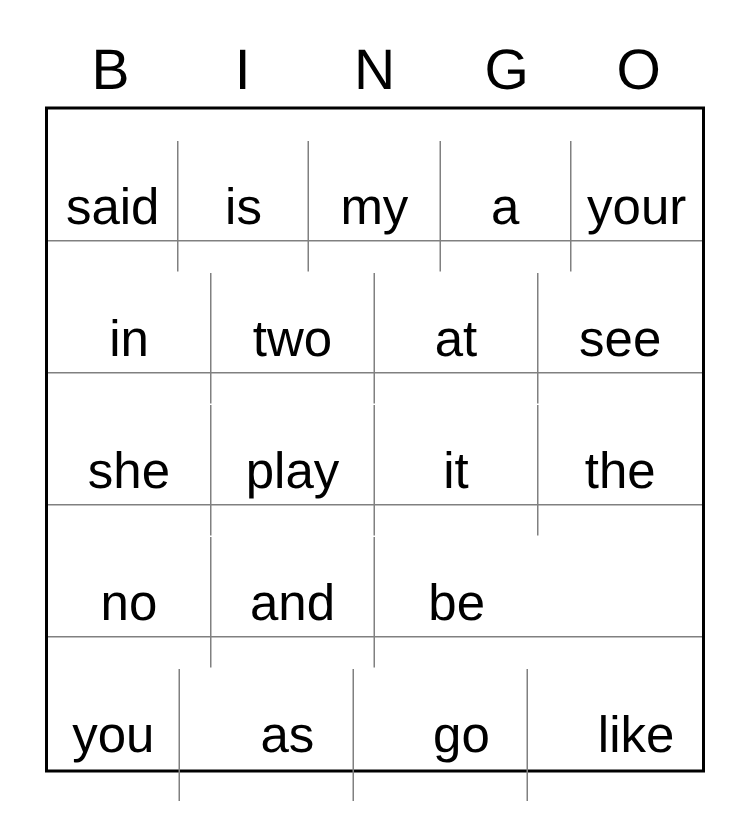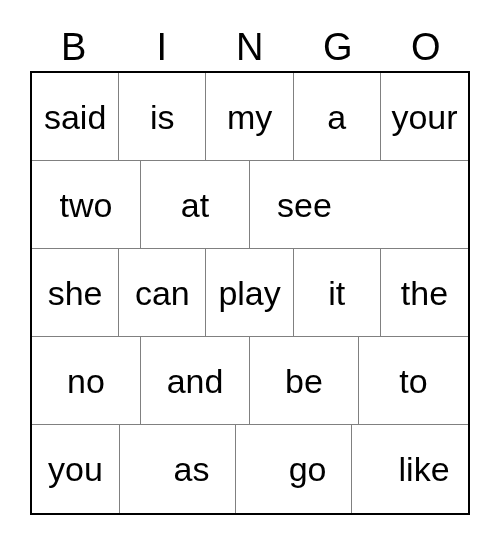--- a/index.html
+++ b/index.html
@@ -66,20 +66,21 @@
     box-sizing: border-box;
     border-right: 1px solid #808080;
     display: flex;
     align-items: center;
     justify-content: center;
     font-size: 34px;
     line-height: 1;
     color: #000000;
     overflow: hidden;
     white-space: nowrap;
+    margin-top: 21px;
   }
   .grid-cell:last-child {
     border-right: none;
   }
 </style>
 </head>
 <body>
 
 <div class="card">
 
@@ -95,38 +96,37 @@
 
     <div class="grid-row">
       <div class="grid-cell">said</div>
       <div class="grid-cell">is</div>
       <div class="grid-cell">my</div>
       <div class="grid-cell">a</div>
       <div class="grid-cell">your</div>
     </div>
 
     <div class="grid-row">
+      <div class="grid-cell">in</div>
       <div class="grid-cell">two</div>
       <div class="grid-cell">at</div>
       <div class="grid-cell">see</div>
     </div>
 
     <div class="grid-row">
       <div class="grid-cell">she</div>
-      <div class="grid-cell">can</div>
       <div class="grid-cell">play</div>
       <div class="grid-cell">it</div>
       <div class="grid-cell">the</div>
     </div>
 
     <div class="grid-row">
       <div class="grid-cell">no</div>
       <div class="grid-cell">and</div>
       <div class="grid-cell">be</div>
-      <div class="grid-cell">to</div>
     </div>
 
     <div class="grid-row">
       <div class="grid-cell">you</div>
       <div class="grid-cell">as</div>
       <div class="grid-cell">go</div>
       <div class="grid-cell">like</div>
     </div>
 
   </div>

